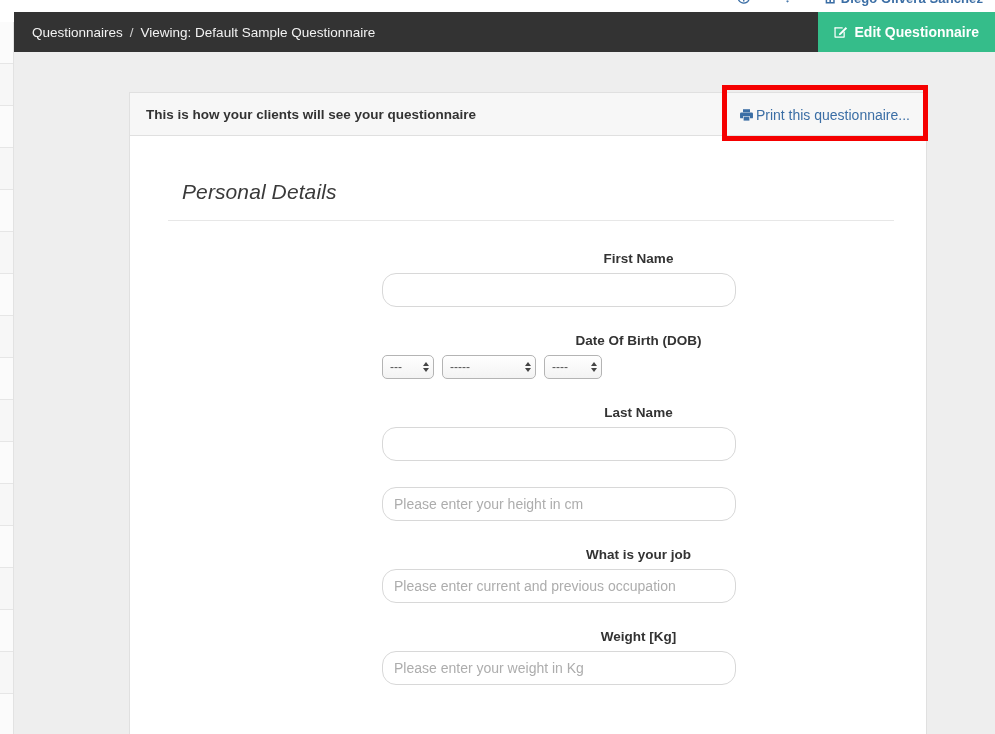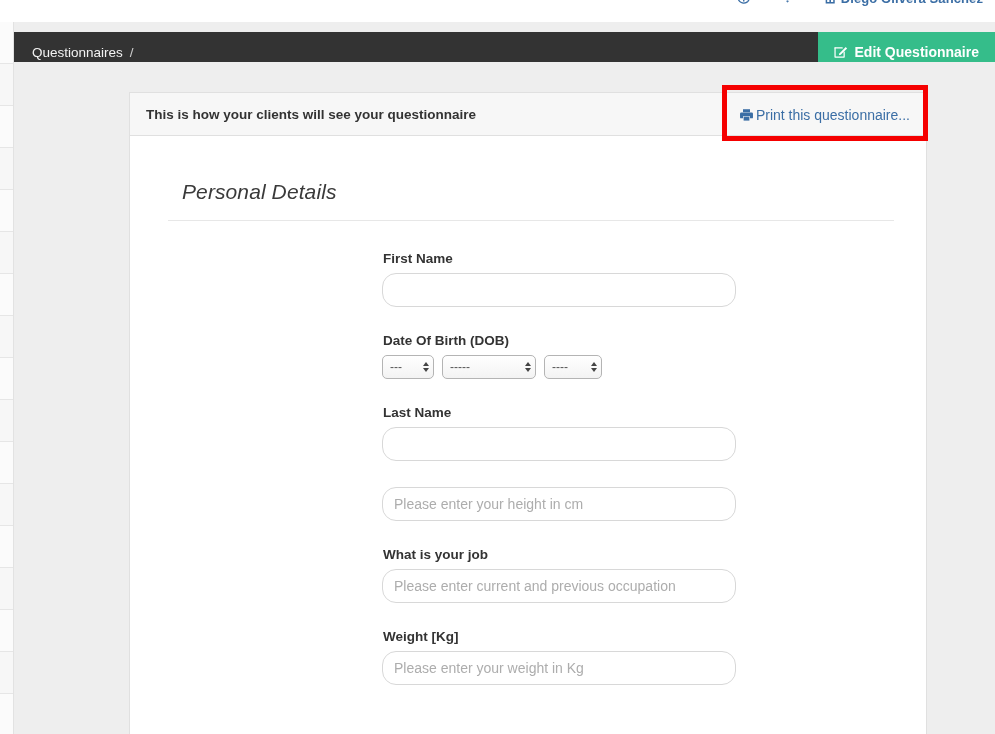--- a/index.html
+++ b/index.html
@@ -24,21 +24,21 @@
   }
   .topnav-item {
     display: flex; align-items: center; gap: 5px;
     margin-top: -9px; color: #3b6ea5; white-space: nowrap;
   }
   .topnav-icon { display: inline-block; line-height: 1; font-size: 13px; }
   .topnav-username { font-size: 13px; font-weight: 600; letter-spacing: .1px; }
 
   
   .breadbar {
-    position: absolute; left: 14px; top: 32px; width: 981px; height: 40px;
+    position: absolute; left: 14px; top: 12px; width: 981px; height: 40px;
     background: #333333;
   }
   .breadcrumb {
     position: absolute; left: 18px; top: 0; height: 40px;
     display: flex; align-items: center; gap: 7px;
     color: #f2f2f2; font-size: 13.5px; white-space: nowrap;
   }
   .breadcrumb .sep { color: #cfcfcf; }
   .breadcrumb a { color: #f2f2f2; text-decoration: none; }
 
@@ -103,21 +103,21 @@
   .section-title {
     margin: 0 0 16px 20px;
     font-size: 21px; font-weight: 400; color: #3a3a3a; letter-spacing: .1px; font-style: italic;
   }
   .section-rule {
     height: 1px; background: #e7e7e7; margin: 0 0 30px 6px;
   }
   .form-group { margin: 0 0 26px 0; padding-left: 220px; }
   .form-label {
     display: block; margin: 0 0 7px 1px;
-    font-size: 13.5px; font-weight: 700; color: #333333;
+    font-size: 13.5px; font-weight: 700; color: #333333; text-align: center;
   }
   .form-input {
     display: block; width: 354px; height: 32px;
     padding: 16px 11px;
     border: 1px solid #d8d8d8; border-radius: 14px; background: #ffffff;
     font-family: "Liberation Sans", sans-serif;
     font-size: 14px; color: #333333;
   }
   .form-input::placeholder { color: #adadad; opacity: 1; }
 
@@ -181,20 +181,21 @@
   <div class="sidebar-item alt"></div>
   <div class="sidebar-item"></div>
   <div class="sidebar-item alt"></div>
   <div class="sidebar-item"></div>
 </div>
 
 <div class="breadbar">
   <div class="breadcrumb">
     <a href="#">Questionnaires</a>
     <span class="sep">/</span>
+    <span>Viewing: Default Sample Questionnaire</span>
   </div>
   <button class="edit-btn">
     <span>
       <svg width="14" height="14" viewBox="0 0 16 16" fill="none" aria-hidden="true">
         <path d="M1.2 3.4h8.2" stroke="#ffffff" stroke-width="1.4" stroke-linecap="round"></path>
         <path d="M1.2 3.4v10.4h10.4V8.1" stroke="#ffffff" stroke-width="1.4" stroke-linecap="round" stroke-linejoin="round"></path>
         <path d="M6.1 9.6l7.3-7.3 1.6 1.6-7.3 7.3-2.1.5z" fill="#ffffff"></path>
       </svg>
     </span>
     <span>Edit Questionnaire</span>

